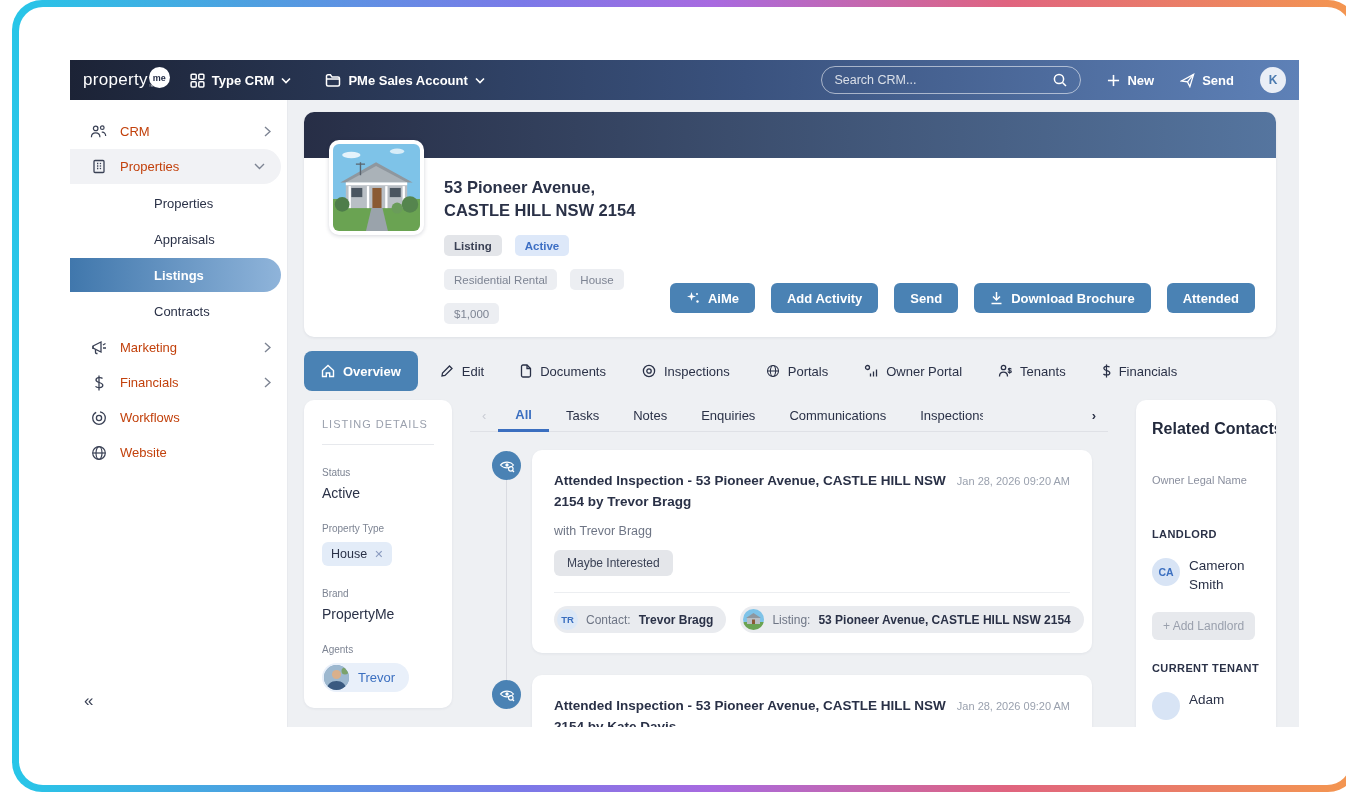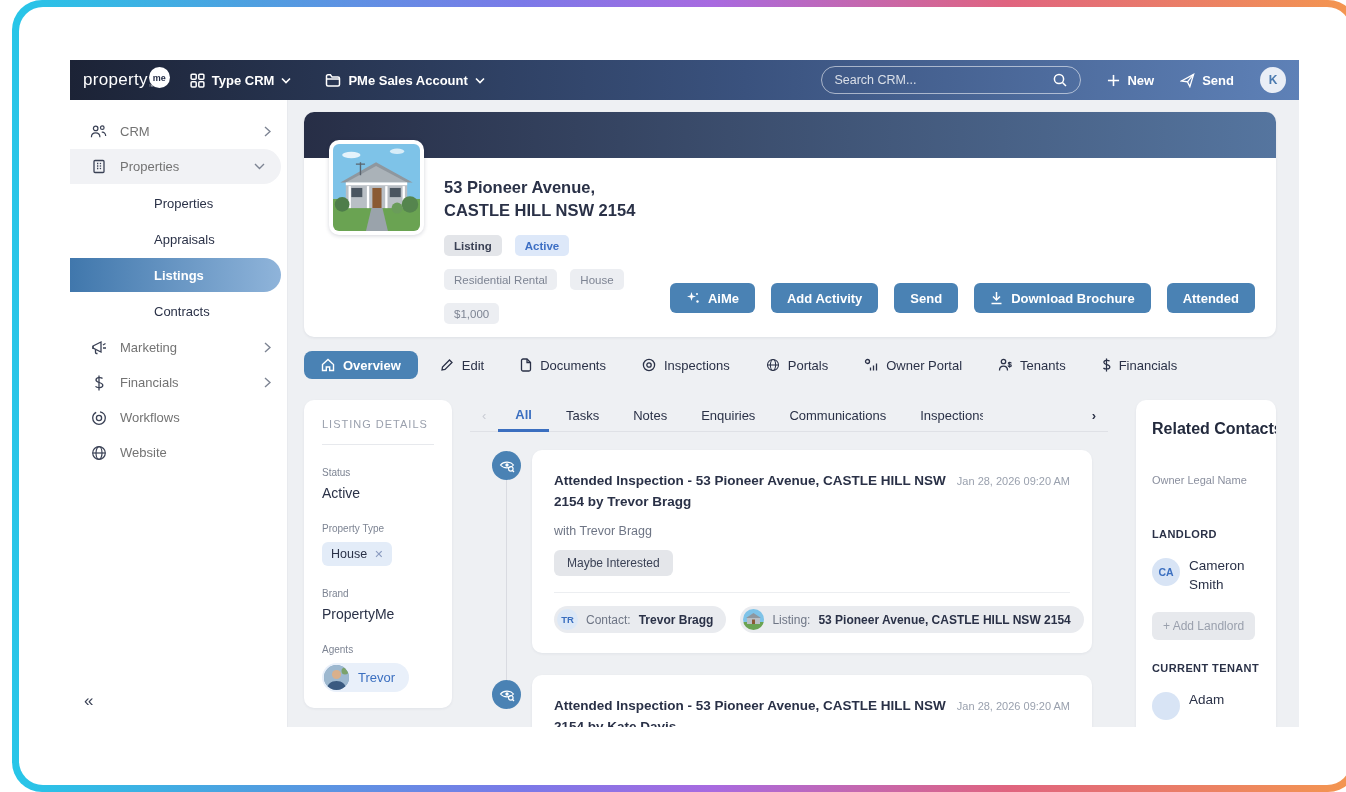--- a/index.html
+++ b/index.html
@@ -27,21 +27,21 @@
   .search-pill { display:flex; align-items:center; width:260px; height:28px; border:1px solid rgba(255,255,255,.55);
     border-radius:14px; padding:0 12px; margin-right:26px; }
   .search-pill input { flex:1; background:transparent; border:none; outline:none; color:#fff; font-size:12.5px; font-family:"Liberation Sans",sans-serif; }
   .search-pill input::placeholder { color:rgba(255,255,255,.8); }
   .nav-action { display:flex; align-items:center; gap:7px; font-size:13px; font-weight:600; margin-right:26px; cursor:pointer; }
   .avatar-k { width:26px; height:26px; border-radius:50%; background:#e9eef6; color:#4a7ab0; font-size:12px; font-weight:700;
     display:flex; align-items:center; justify-content:center; cursor:pointer; }
 
   
   .sidebar { position:absolute; left:0; top:40px; width:218px; bottom:0; background:#ffffff; border-right:1px solid #e8eaee; padding-top:14px; }
-  .side-item { height:35px; display:flex; align-items:center; padding:0 16px 0 20px; font-size:13px; color:#737373; cursor:pointer; }
+  .side-item { height:35px; display:flex; align-items:center; padding:0 16px 0 20px; font-size:13px; color:#c2410c; cursor:pointer; }
   .side-item .s-icon { width:17px; display:flex; justify-content:center; margin-right:13px; color:#3a4155; }
   .side-item .s-label { flex:1; font-weight:500; }
   .side-item .s-chev { color:#7d8493; font-size:11px; }
   .side-item.expanded { background:#f1f2f5; border-radius:0 20px 20px 0; margin-right:6px; }
   .side-sub { height:34px; display:flex; align-items:center; padding-left:84px; font-size:13px; color:#2a3147; cursor:pointer; margin:2px 0; }
   .side-sub.active { background:linear-gradient(90deg,#4077ac,#8fb4da); color:#ffffff; font-weight:600;
     border-radius:0 20px 20px 0; margin-right:6px; }
   .collapse-btn { position:absolute; left:14px; bottom:16px; font-size:17px; color:#3a4155; cursor:pointer; }
 
   
@@ -60,21 +60,21 @@
   .badge { height:21px; display:flex; align-items:center; padding:0 10px; border-radius:5px; font-size:11.5px; font-weight:600; }
   .badge.gray-dark { background:#e3e5e9; color:#3a4155; }
   .badge.blue { background:#dde8f9; color:#3d6fc4; }
   .badge.gray { background:#eceef2; color:#7d8493; font-weight:500; }
   .prop-buttons { position:absolute; right:21px; bottom:24px; display:flex; gap:16px; }
   .btn-blue { height:30px; display:flex; align-items:center; gap:8px; padding:0 16px; background:#4a82b4; color:#fff;
     font-size:13px; font-weight:600; border-radius:6px; border:none; cursor:pointer; font-family:"Liberation Sans",sans-serif; }
 
   
   .section-tabs { position:absolute; left:16px; top:251px; display:flex; align-items:center; gap:8px; }
-  .stab { height:28px; display:flex; align-items:center; gap:8px; padding:0 14px; font-size:13px; font-weight:500;
+  .stab { height:40px; display:flex; align-items:center; gap:8px; padding:0 14px; font-size:13px; font-weight:500;
     color:#2a3147; cursor:pointer; border-radius:8px; }
   .stab.active { background:#4a82b4; color:#fff; font-weight:600; padding:0 17px; }
   .stab .t-icon { display:flex; align-items:center; }
 
   
   .content { position:absolute; left:16px; top:300px; width:972px; bottom:-100px; }
 
   .details-card { position:absolute; left:0; top:0; width:148px; height:308px; background:#fff; border-radius:10px;
     box-shadow:0 1px 3px rgba(20,30,60,.06); padding:18px 0 0 18px; overflow:hidden; }
   .details-head { font-size:11px; letter-spacing:1px; color:#9aa0ad; font-weight:500; }

